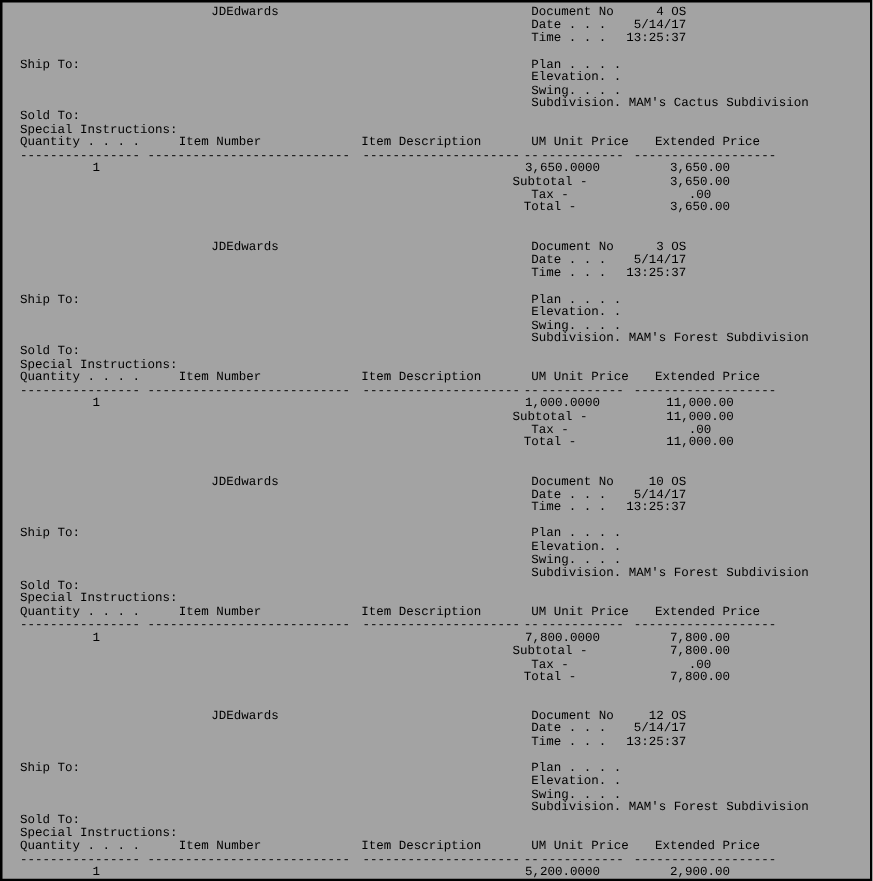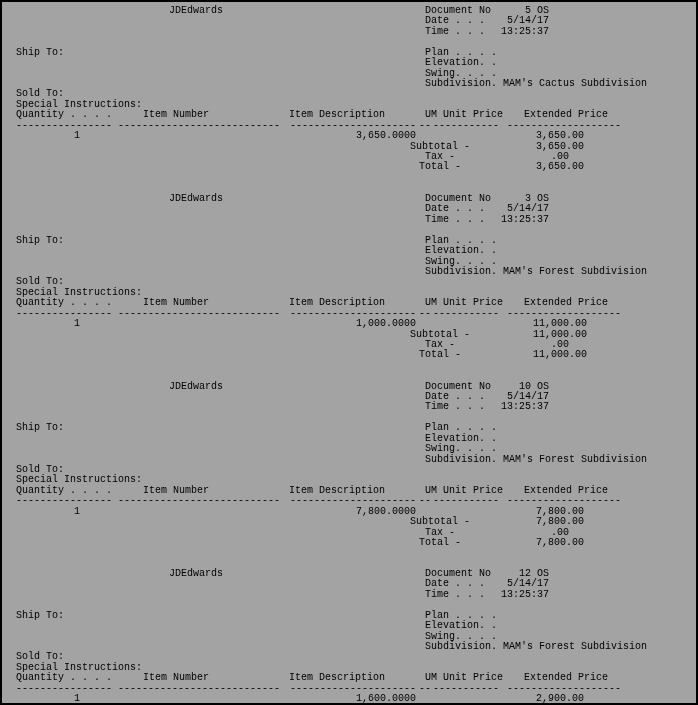--- a/index.html
+++ b/index.html
@@ -28,34 +28,34 @@
   .c-rval{left:423px;width:124px;text-align:right}
   .c-subv{left:501px}
   .c-hqty{left:14px}
   .c-hitem{left:141px}
   .c-hdesc{left:287px}
   .c-hum{left:423px}
   .c-hext{left:522px}
   .d-1{left:14px}.d-2{left:116px}.d-3{left:288px}
   .d-4{left:417px}.d-5{left:431px}.d-6{left:505px}
   .v-qty{left:14px;width:64px;text-align:right}
-  .v-unit{left:354px;width:124px;}
+  .v-unit{left:354px;width:124px;text-align:right}
   .v-ext{left:496px;width:124px;text-align:center}
   .v-totlabel{left:376px;width:124px;text-align:center}
 </style>
 </head>
 <body>
 
 <div class="page">
 
     <div class="section" style="top: 4px;">
 
       <span class="t r0 c-company">JDEdwards</span>
       <span class="t r0 c-rlabel">Document No</span>
-      <span class="t r0 c-rval">5 OS</span>
+      <span class="t r0 c-rval">4 OS</span>
 
       <span class="t r1 c-rlabel">Date . . .</span>
       <span class="t r1 c-rval">5/14/17</span>
 
       <span class="t r2 c-rlabel">Time . . .</span>
       <span class="t r2 c-rval">13:25:37</span>
 
       <span class="t r4 c-left">Ship To:</span>
       <span class="t r4 c-rlabel">Plan . . . .</span>
 
@@ -236,21 +236,21 @@
       <span class="t r10 c-hext">Extended Price</span>
 
       <span class="t r11 d-1">----------------</span>
       <span class="t r11 d-2">---------------------------</span>
       <span class="t r11 d-3">---------------------</span>
       <span class="t r11 d-4">--</span>
       <span class="t r11 d-5">-----------</span>
       <span class="t r11 d-6">-------------------</span>
 
       <span class="t r12 v-qty">1</span>
-      <span class="t r12 v-unit">1,600.0000</span>
+      <span class="t r12 v-unit">5,200.0000</span>
       <span class="t r12 v-ext">2,900.00</span>
 
       <span class="t r13 v-totlabel">Subtotal -</span>
       <span class="t r13 v-ext"></span>
 
       <span class="t r14 v-ext"></span>
 
       <span class="t r15 v-ext"></span>
     </div>
   </div>

